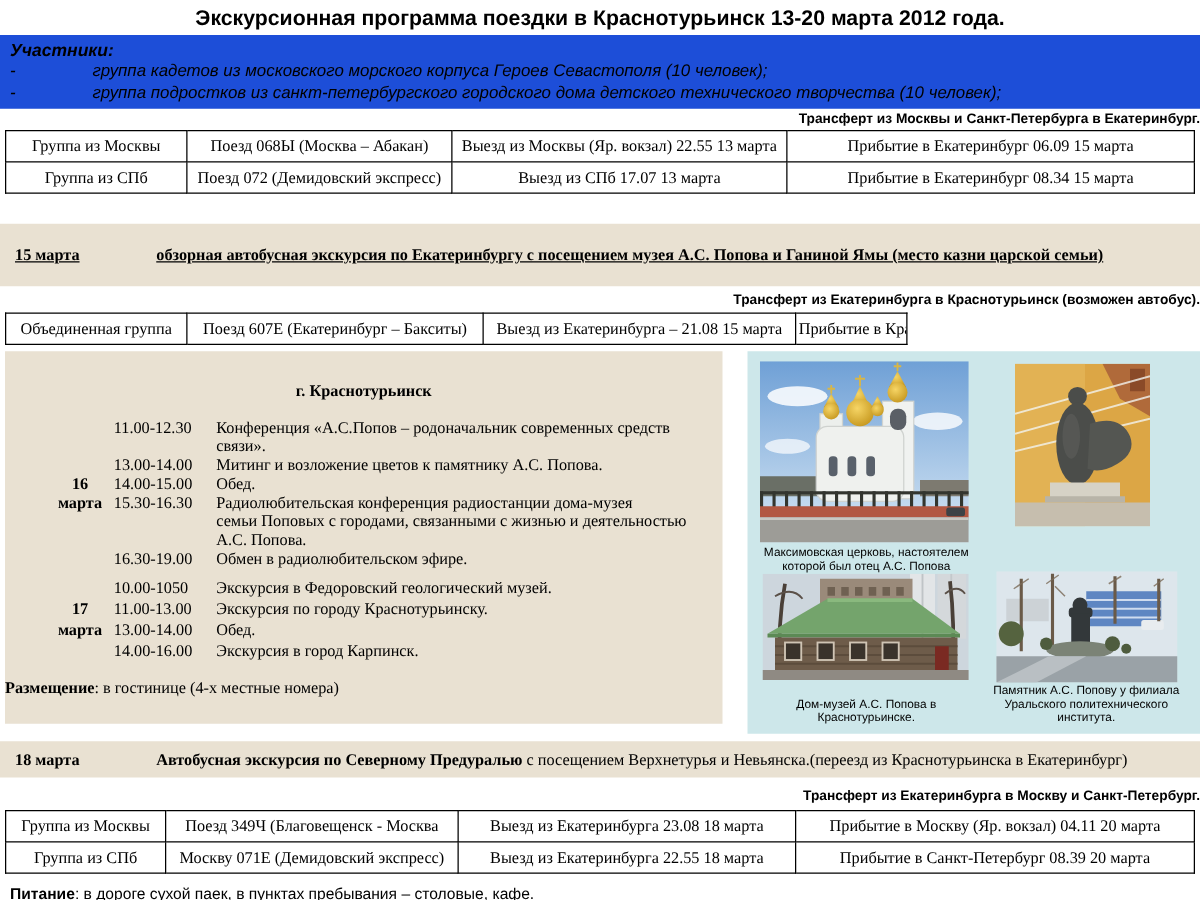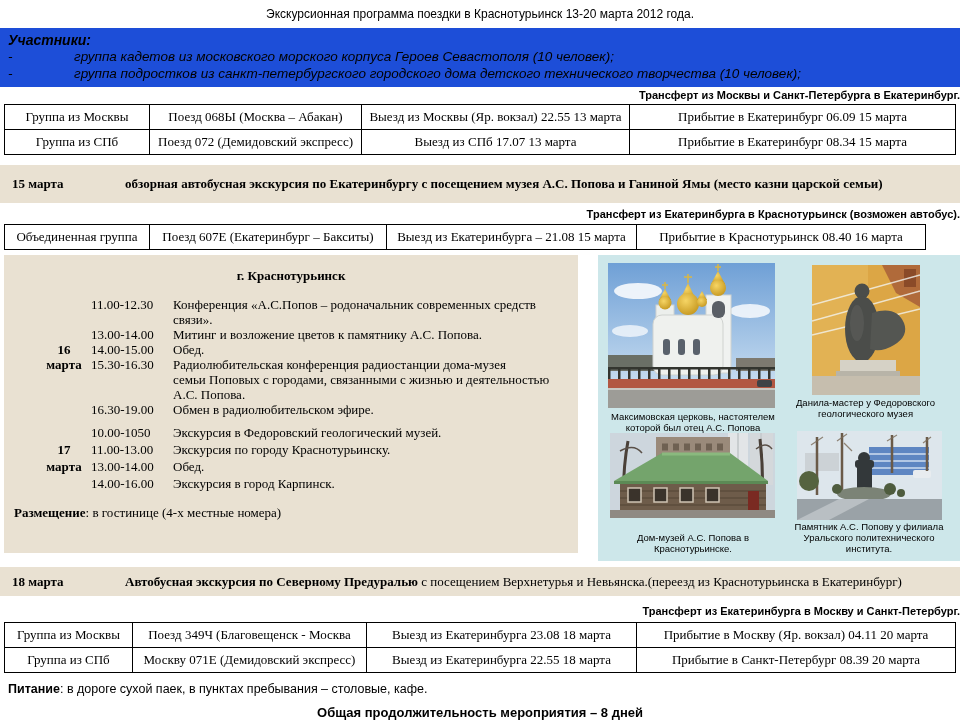--- a/index.html
+++ b/index.html
@@ -4,65 +4,65 @@
 <style>
   html,body{margin:0;padding:0;}
   body{
     width:960px;height:720px;overflow:hidden;background:#ffffff;
     font-family:"Liberation Sans",sans-serif;color:#000;
     -webkit-text-size-adjust:none;
   }
   .page{width:960px;height:720px;position:relative;}
 
   
-  .title{margin:4px 0 3px;text-align:center;font-weight:normal;font-size:12px;line-height:21px;}
+  .title{margin:4px 0 3px;text-align:center;font-weight:bold;font-size:17px;line-height:21px;}
 
   
   .participants{background:#1d4ed8;padding:4px 0 5px 8px;font-style:italic;}
   .p-head{font-weight:bold;font-size:14px;line-height:16px;}
   .p-item{display:flex;font-size:13.5px;line-height:17px;}
   .p-dash{width:66px;flex:none;}
 
   
   .sec-title{text-align:right;font-weight:bold;font-size:11px;line-height:13px;margin:2px 0;}
   .sec-title.s2{margin:5px 0 3px;}
   .sec-title.s3{margin:9px 0 4px;}
 
   
   table.ttable{border-collapse:collapse;table-layout:fixed;margin-left:4px;
     font-family:"Liberation Serif",serif;font-size:13px;}
   table.ttable td{border:1.5px solid #000;text-align:center;padding:0 2px;height:24px;overflow:hidden;white-space:nowrap;}
   table.t1{width:952px;}
   table.t1 col.c1{width:145px}  table.t1 col.c2{width:212px}  table.t1 col.c3{width:268px}
-  table.t2{width:922px;}
+  table.t2{width:722px;}
   table.t2 col.c1{width:145px}  table.t2 col.c2{width:237px}  table.t2 col.c3{width:250px}
   table.t3{width:952px;}
   table.t3 col.c1{width:128px}  table.t3 col.c2{width:234px}  table.t3 col.c3{width:270px}
 
   
   .band{background:#e9e1d2;display:flex;align-items:center;
     font-family:"Liberation Serif",serif;font-size:13px;width:960px;}
   .band-label{font-weight:bold;flex:none;width:125px;padding-left:12px;box-sizing:border-box;}
   .band-bold{font-weight:bold;}
-  .band15{height:38px;margin-top:10px;}
+  .band15{height:50px;margin-top:24px;text-decoration:underline;}
   .band18{height:29px;margin-top:6px;}
 
   
   .main{display:flex;margin-top:5px;align-items:flex-start;}
   .left-panel{width:574px;height:298px;margin-left:4px;background:#e9e1d2;
     font-family:"Liberation Serif",serif;font-size:13px;}
-  .city-title{text-align:center;font-weight:bold;font-size:13px;padding-top:13px;}
+  .city-title{text-align:center;font-weight:bold;font-size:13px;padding-top:24px;}
   .sched{margin-top:13px;}
   .sched.d17{margin-top:7px;}
   .sched .sline{display:flex;line-height:15px;}
   .sched.d17 .sline{line-height:17px;}
   .sdate{width:54px;flex:none;text-align:center;font-weight:bold;padding-left:33px;}
   .stime{width:82px;flex:none;}
   .stext{flex:1;padding-right:4px;}
-  .accommodation{margin-top:13px;padding-left:10px;}
+  .accommodation{margin-top:13px;padding-left:0;}
   .acc-label{font-weight:bold;}
 
   .right-panel{width:362px;height:306px;margin-left:20px;background:#cde7ea;position:relative;}
   .photo{position:absolute;line-height:0;}
   .caption{position:absolute;font-size:9.5px;line-height:11px;text-align:center;}
   .ph-church{left:10px;top:8px;}
   .cap-church{left:5px;top:156px;width:180px;}
   .ph-statue{left:214px;top:10px;}
   .cap-statue{left:190px;top:142px;width:155px;}
   .ph-house{left:12px;top:178px;}
@@ -274,21 +274,20 @@
           <path d="M0,40 L108,10 M0,56 L108,26 M0,70 L108,44" stroke="#f2f2ee" stroke-width="1.5" fill="none" opacity="0.8"></path>
           <circle cx="50" cy="26" r="7.5" fill="#4b4d4a"></circle>
           <ellipse cx="50" cy="64" rx="17" ry="33" fill="#4b4d4a"></ellipse>
           <path d="M60,48 q24,-8 32,10 q5,13 -10,22 q-13,8 -24,4 z" fill="#545652"></path>
           <ellipse cx="45" cy="58" rx="7" ry="18" fill="#5d5f5c" opacity="0.6"></ellipse>
           <rect x="28" y="95" width="56" height="13" fill="#d6d2c6"></rect>
           <rect x="24" y="106" width="64" height="5" fill="#b8b4a8"></rect>
           <rect x="0" y="111" width="108" height="19" fill="#c6beae"></rect>
         </svg>
       </div>
-      <div class="caption cap-statue">Данила-мастер у Федоровского геологического музея</div>
 
       <div class="photo ph-house">
         <svg width="165" height="85" viewBox="0 0 165 85" xmlns="http://www.w3.org/2000/svg">
           <rect width="165" height="85" fill="#cdd6dd"></rect>
           <rect x="118" y="0" width="20" height="52" fill="#e2e5e7"></rect>
           <rect x="140" y="0" width="23" height="52" fill="#d4d8db"></rect>
           <line x1="128" y1="0" x2="128" y2="52" stroke="#bfc4c7" stroke-width="1.5"></line>
           <line x1="151" y1="0" x2="151" y2="52" stroke="#c3c8cb" stroke-width="1.5"></line>
           <rect x="46" y="4" width="74" height="42" fill="#9a8a7a"></rect>
           <line x1="52" y1="14" x2="116" y2="14" stroke="#6f6152" stroke-width="7" stroke-dasharray="6,5"></line>

